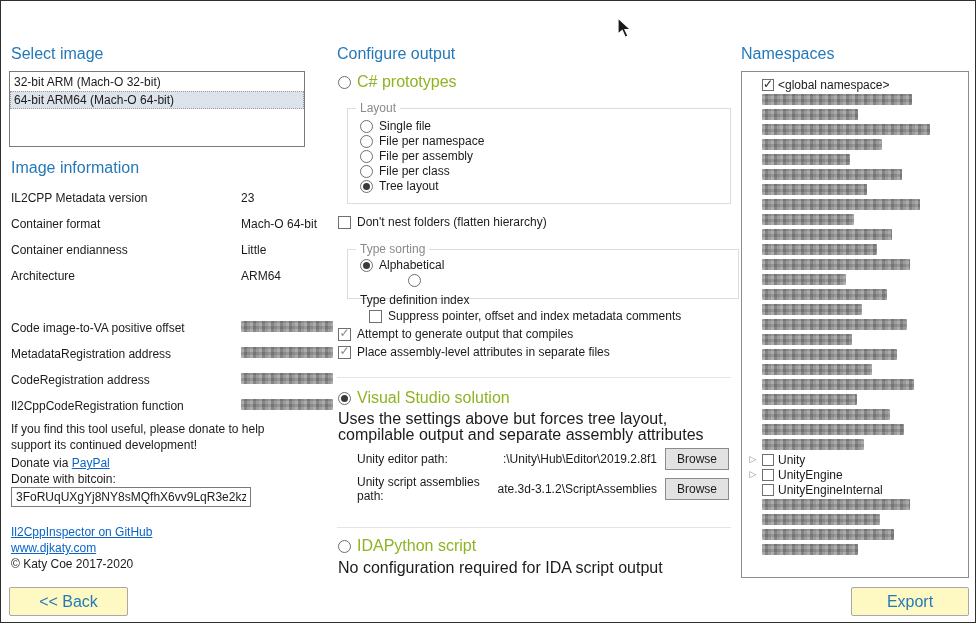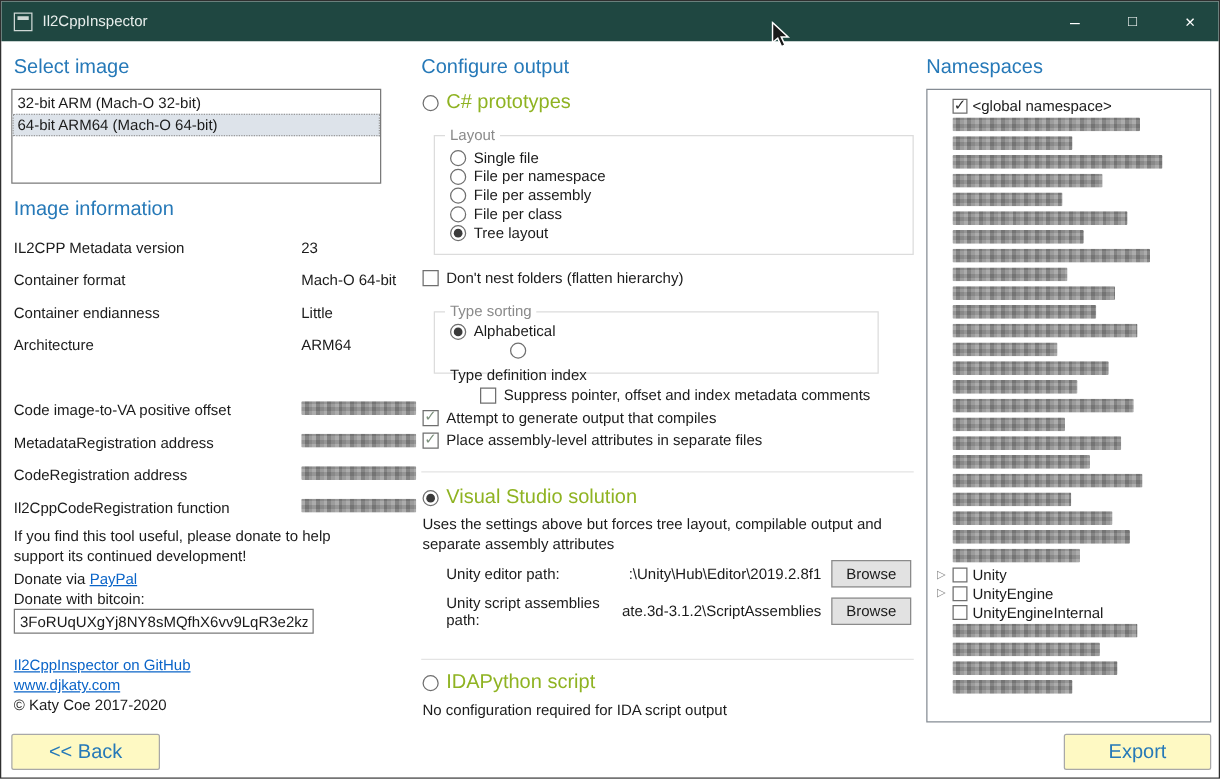--- a/index.html
+++ b/index.html
@@ -61,46 +61,37 @@
 
   .big-btn { position:absolute; background:#fef9c3; border:1px solid #a8a8a8; border-radius:2px;
              color:#2679b8; font-size:16px; display:flex; align-items:center; justify-content:center; cursor:pointer; }
 
   
   .field-row { position:absolute; left:356px; width:372px; height:22px; display:flex; align-items:center;
                font-size:12px; color:#1b1b1b; }
   .field-value { margin-left:auto; padding-right:8px; white-space:nowrap; }
   .browse-btn { width:64px; height:22px; background:#e2e2e2; border:1px solid #8b8b8b; font-size:12px;
                 color:#1b1b1b; display:flex; align-items:center; justify-content:center; flex:none; cursor:pointer; }
-  .desc { position:absolute; font-size:12px; color:#1b1b1b; line-height:16px; }
+  .desc { position:absolute; font-size:16px; color:#1b1b1b; line-height:16px; }
 
   
   .ns-panel { position:absolute; left:740px; top:70px; width:228px; height:507px; border:1px solid #858c94;
               background:#fff; padding:5px 4px 4px 6px; overflow:hidden; }
   .ns-row { display:flex; align-items:center; height:15px; gap:4px; font-size:12px; color:#1b1b1b; }
   .expander { width:10px; flex:none; color:#8a8a8a; font-size:9px; text-align:center; line-height:1; }
   .ns-row .cb { width:12px; height:12px; }
   .ns-label { white-space:nowrap; }
 
   .cursor { position:absolute; left:616px; top:16px; width:16px; height:22px; pointer-events:none; }
 </style>
 </head>
 <body>
 
 <div class="window">
 
-  <div class="titlebar">
-    <div class="app-icon"></div>
-    <div class="tb-title">Il2CppInspector</div>
-    <div class="tb-controls">
-      <div class="tb-btn">–</div>
-      <div class="tb-btn" style="font-size:12px;">□</div>
-      <div class="tb-btn">×</div>
-    </div>
-  </div>
 
   <svg class="cursor" viewBox="0 0 16 22">
     <polygon points="1,1 1,17 5.2,13.5 8.2,20.3 11,19 8,12.5 13.5,12.5" fill="#1a1a1a" stroke="#ffffff" stroke-width="1.2"></polygon>
   </svg>
 
   <div class="heading" style="left:10px; top:44px;">Select image</div>
 
   <div class="listbox">
     <div class="lb-item">32-bit ARM (Mach-O 32-bit)</div>
     <div class="lb-item selected">64-bit ARM64 (Mach-O 64-bit)</div>
@@ -186,33 +177,33 @@
       <span class="radio sel"></span>
       <span>Tree layout</span>
     </div>
   </div>
 
   <div class="row" style="left:337px; top:214px;">
     <span class="cb"></span>
     <span>Don't nest folders (flatten hierarchy)</span>
   </div>
 
-  <div class="groupbox" style="left:346px; top:248px; width:356px; height:50px;text-align:center;">
+  <div class="groupbox" style="left:346px; top:248px; width:392px; height:50px;text-align:center;">
     <span class="gb-caption">Type sorting</span>
     <div class="opt" style="top:8px;">
       <span class="radio sel"></span>
       <span>Alphabetical</span>
     </div>
     <div class="opt" style="top:24px;flex-direction:column;">
       <span class="radio"></span>
       <span>Type definition index</span>
     </div>
   </div>
 
-  <div class="row" style="left:339px; top:308px;padding-left:44px;">
+  <div class="row" style="left:324px; top:308px;padding-left:44px;">
     <span class="cb"></span>
     <span>Suppress pointer, offset and index metadata comments</span>
   </div>
   <div class="row" style="left:337px; top:326px;">
     <span class="cb checked"></span>
     <span>Attempt to generate output that compiles</span>
   </div>
   <div class="row" style="left:337px; top:344px;">
     <span class="cb checked"></span>
     <span>Place assembly-level attributes in separate files</span>

